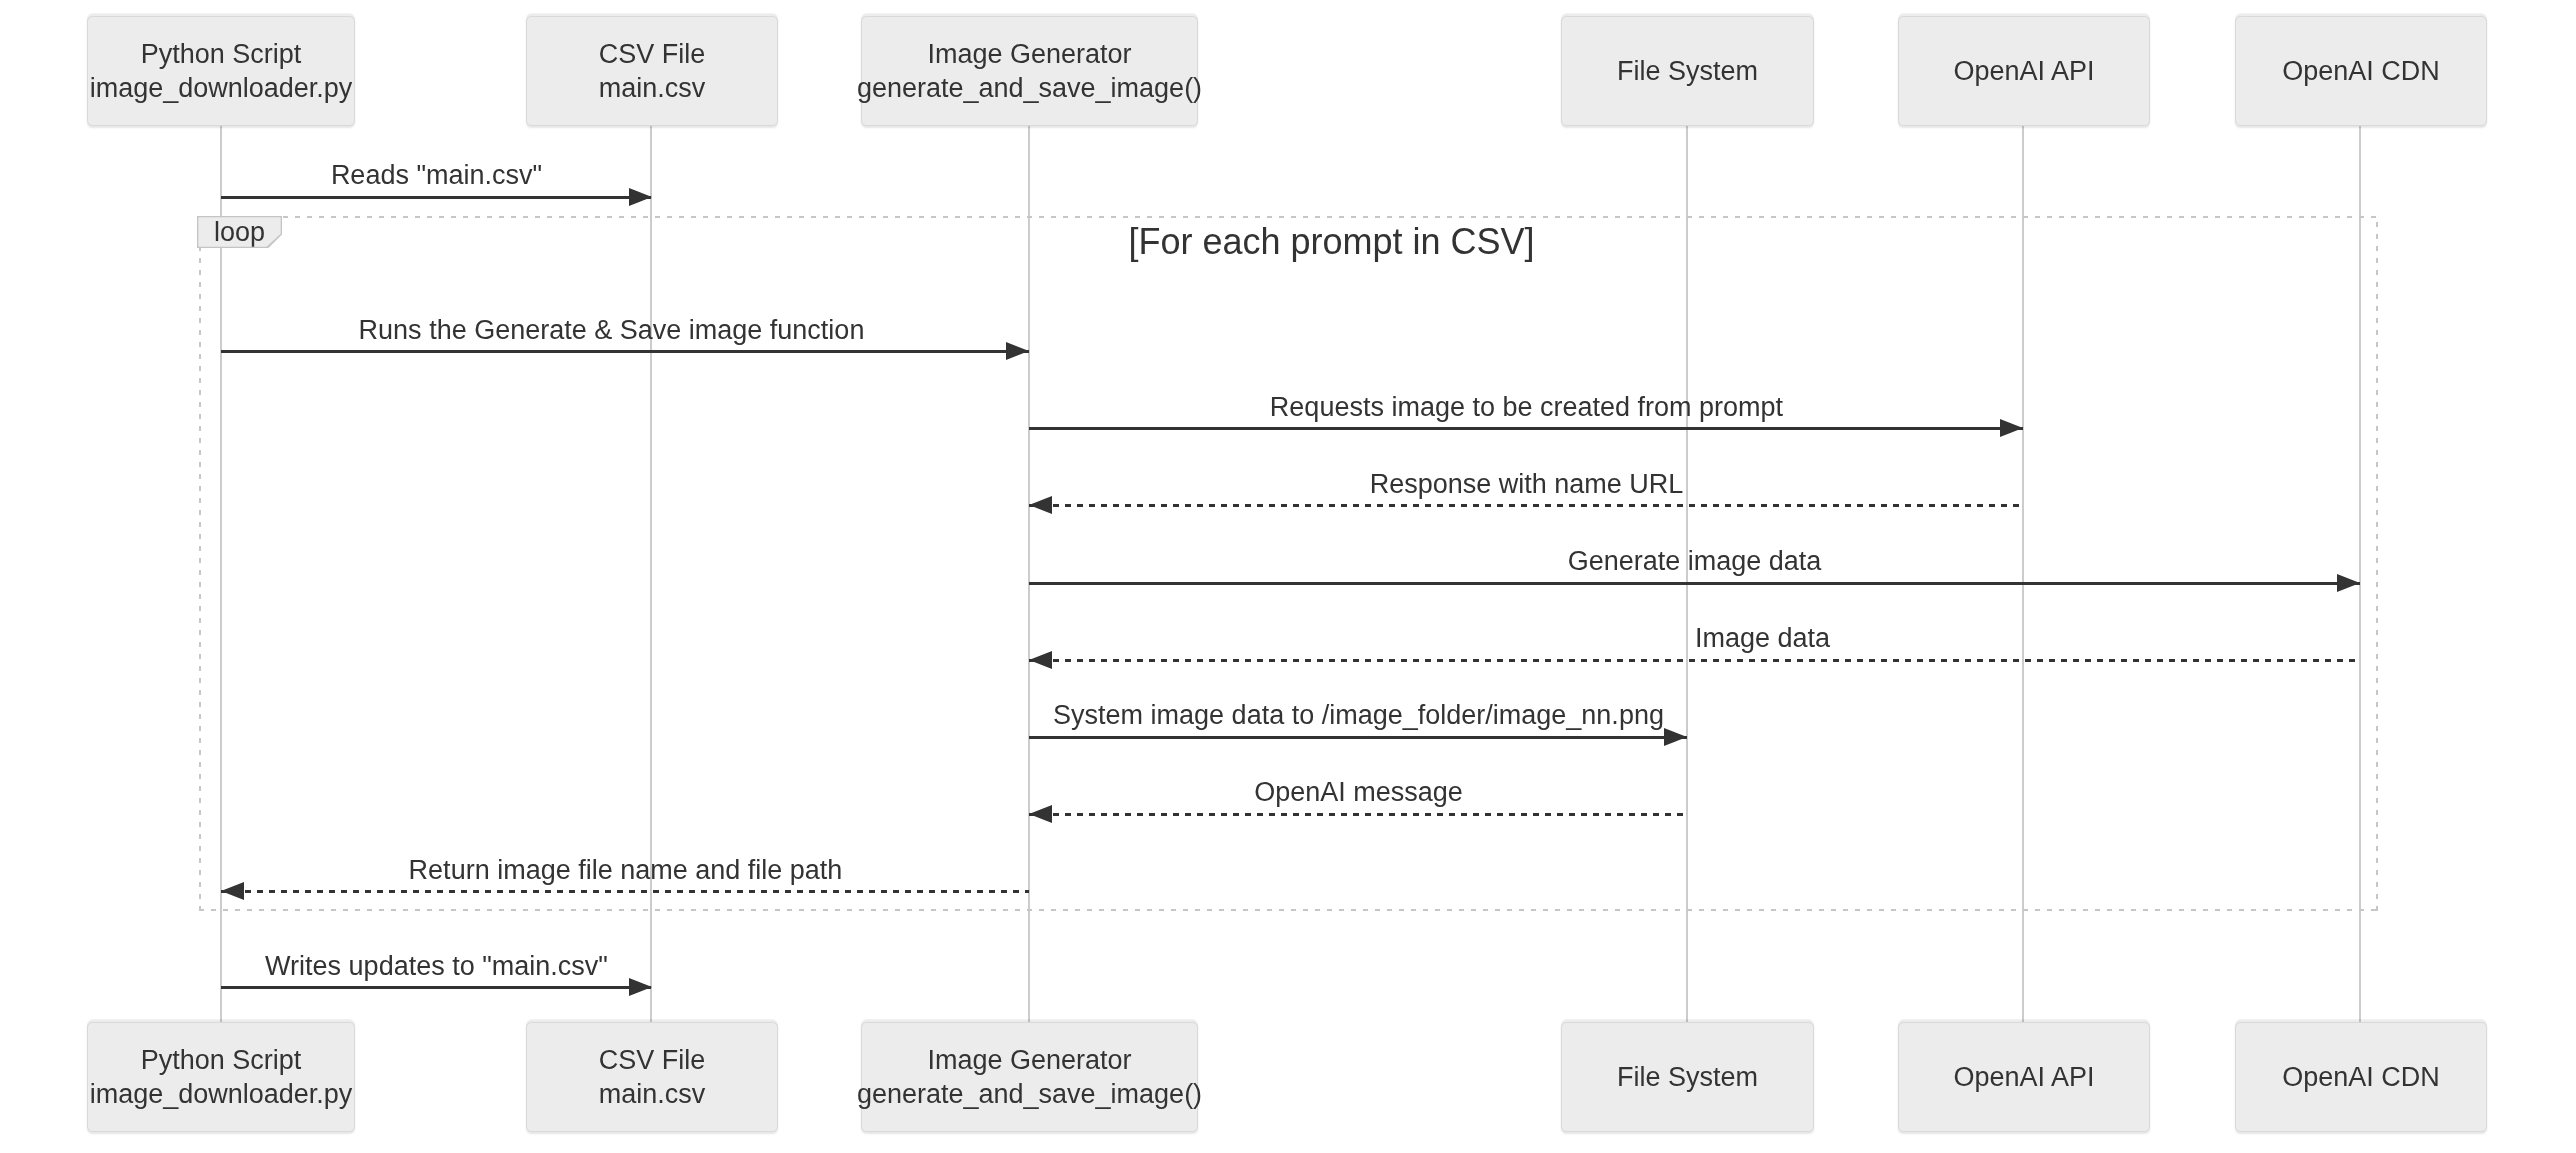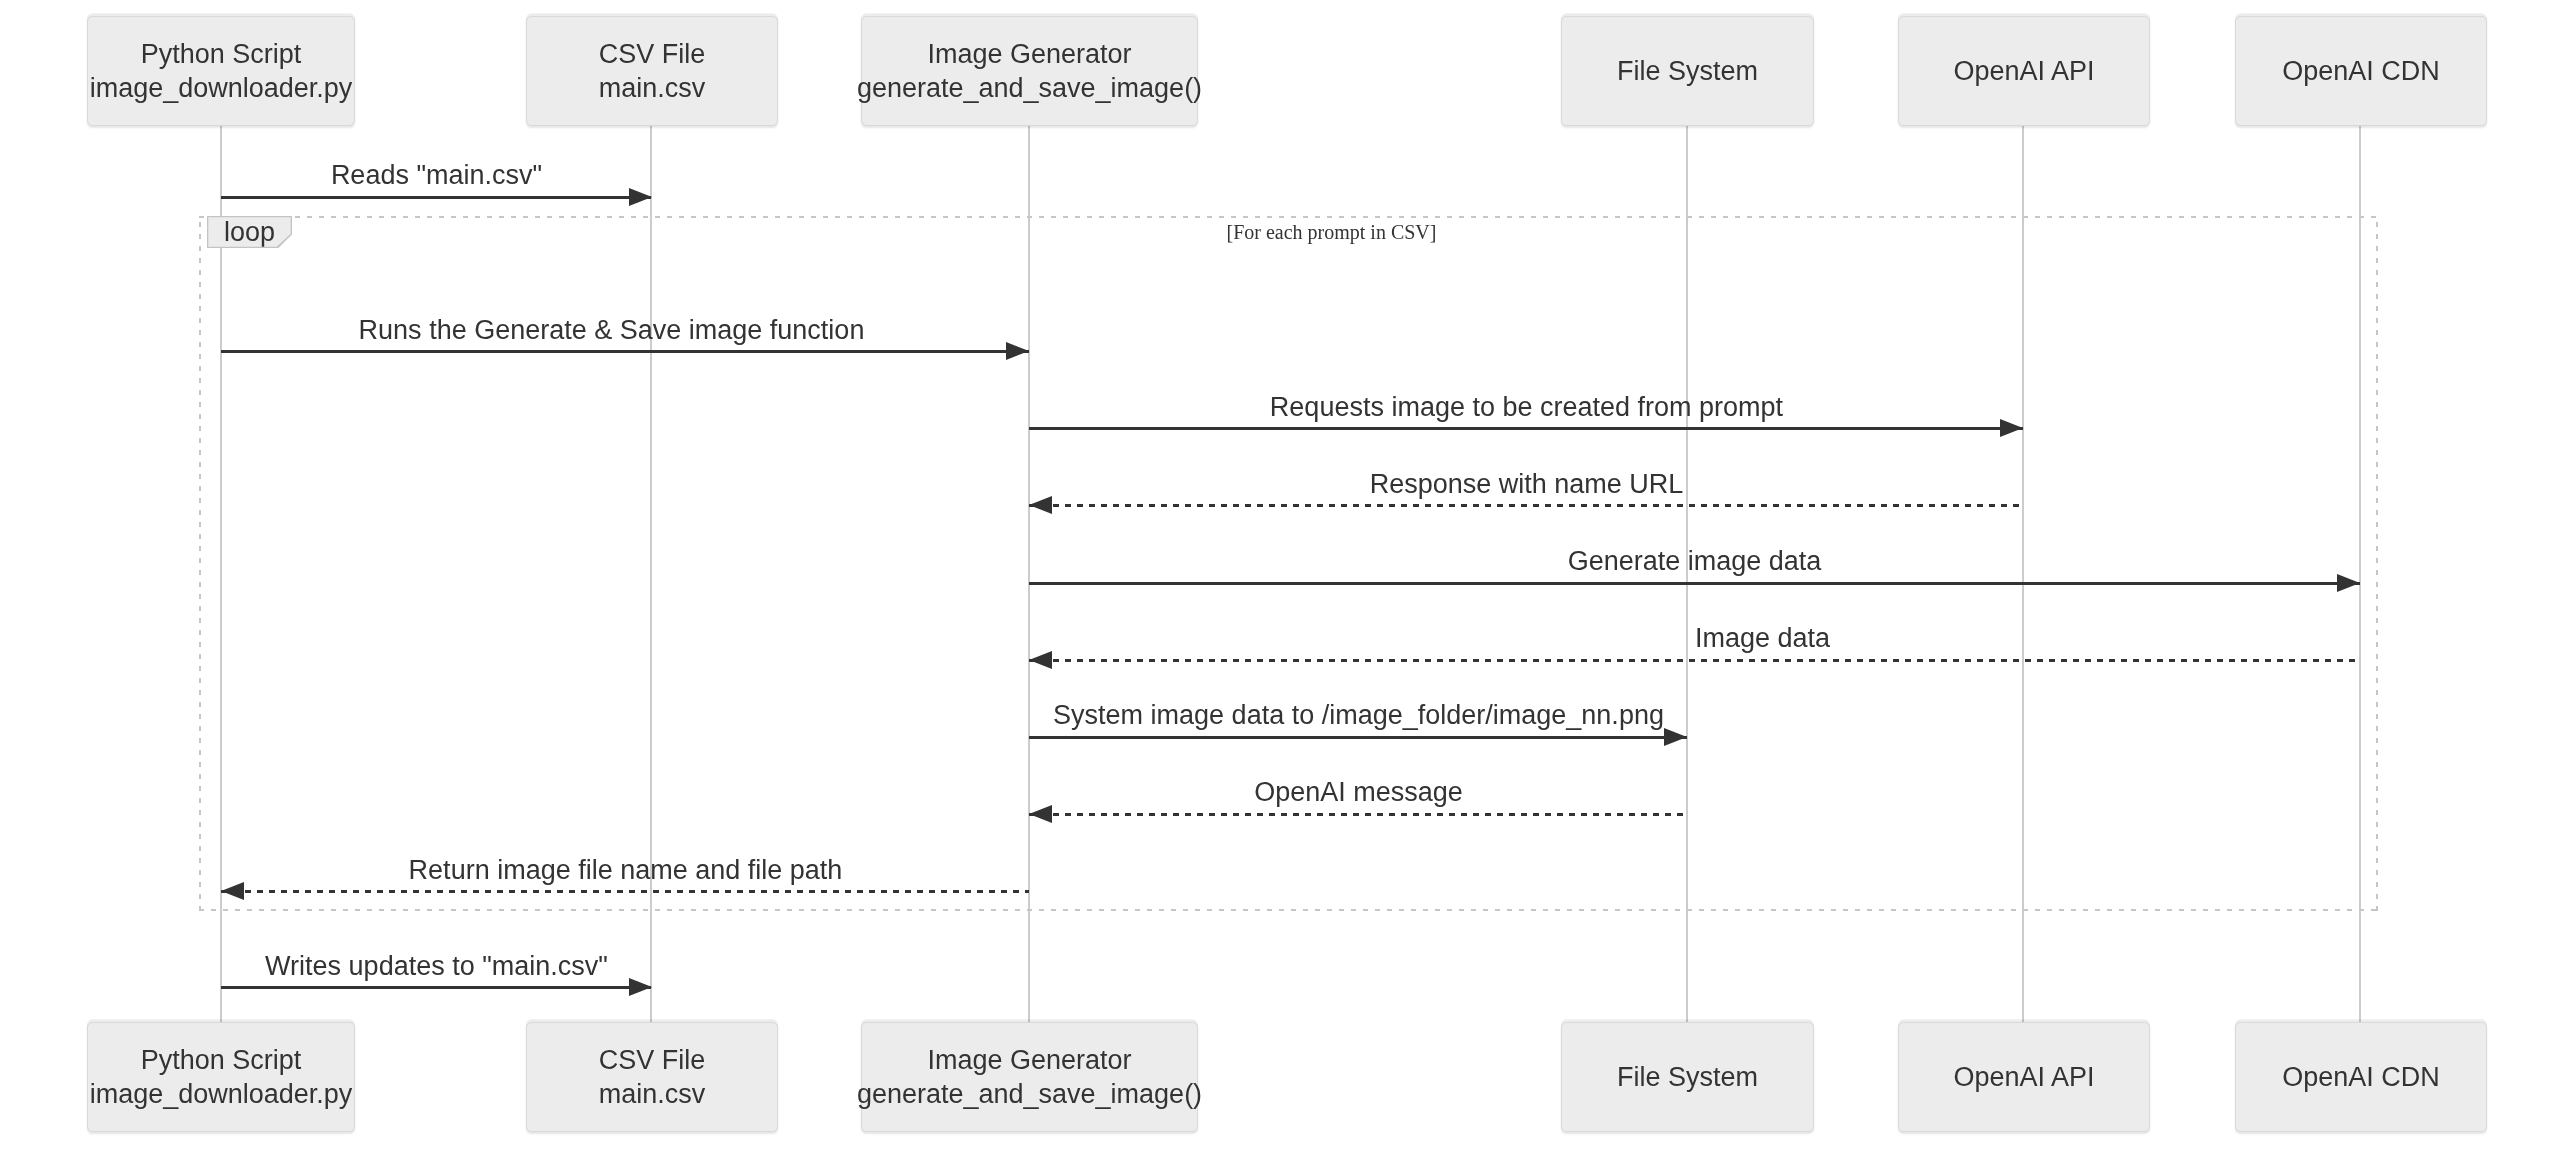--- a/index.html
+++ b/index.html
@@ -25,34 +25,34 @@
   
   .loop-box{
     position:absolute;left:199px;top:216px;width:2179px;height:695px;
     background:
       repeating-linear-gradient(90deg,#c6c6c6 0 4.7px,transparent 4.7px 12px) top left/100% 2px no-repeat,
       repeating-linear-gradient(90deg,#c6c6c6 0 4.7px,transparent 4.7px 12px) bottom left/100% 2px no-repeat,
       repeating-linear-gradient(0deg,#c6c6c6 0 4.7px,transparent 4.7px 12px) top left/2px 100% no-repeat,
       repeating-linear-gradient(0deg,#c6c6c6 0 4.7px,transparent 4.7px 12px) top right/2px 100% no-repeat;
   }
   .loop-tab{
-    position:absolute;left:207px;top:216px;width:85px;height:32px;
+    position:absolute;left:197px;top:216px;width:85px;height:32px;
     background:#c4c4c4;
     clip-path:polygon(0 0,100% 0,100% 58%,84% 100%,0 100%);
   }
   .loop-tab-inner{
     position:absolute;left:1.3px;top:1.3px;right:1.3px;bottom:1.3px;
     background:#ececec;
     clip-path:polygon(0 0,100% 0,100% 56%,83% 100%,0 100%);
     display:flex;align-items:center;justify-content:center;
     font-size:27px;color:#333333;
   }
   .loop-cond{
     position:absolute;left:929px;top:221px;width:805px;
-    text-align:center;font-size:20px;color:#333333;font-family:Liberation Serif, serif;
+    text-align:center;font-size:36px;color:#333333;
   }
 
   
   .mlabel{
     position:absolute;width:805px;text-align:center;
     font-size:27px;color:#333333;white-space:nowrap;
   }
   .mline{position:absolute;height:3.4px;}
   .mline.solid{background:#333333;}
   .mline.dashed{background:repeating-linear-gradient(90deg,#333333 0 6px,transparent 6px 12px);}

